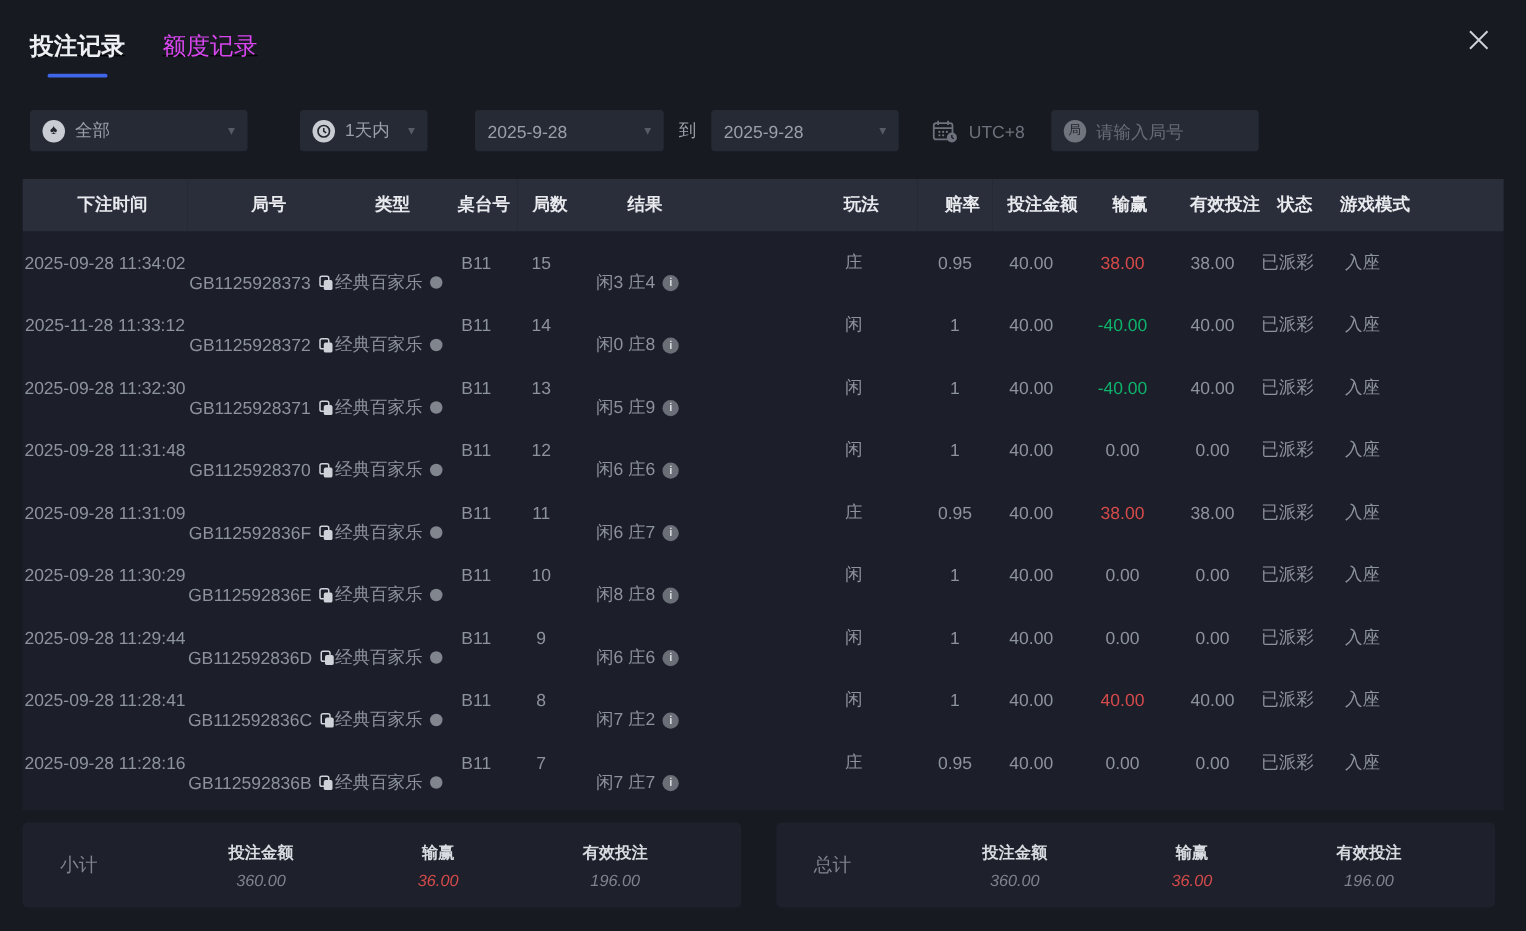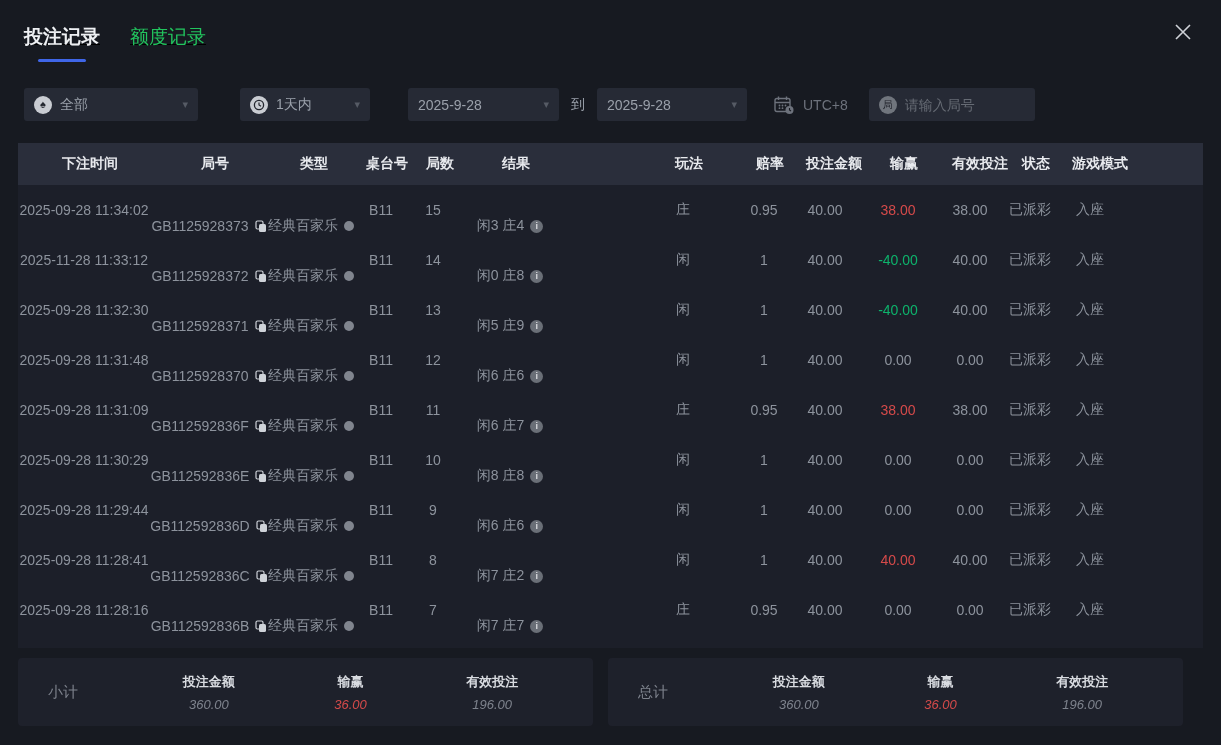--- a/index.html
+++ b/index.html
@@ -6,34 +6,34 @@
   html,body { width:1221px; height:745px; }
   body {
     background:#171a21;
     font-family:"Liberation Sans", sans-serif;
     overflow:hidden;
     position:relative;
   }
   
   .topbar { padding:24px 24px 0; position:relative;text-decoration:underline; }
   .tabs { display:flex; gap:30px; }
-  .tab { font-size:19px; color:#22c55e; cursor:pointer; padding-bottom:12px; position:relative; white-space:nowrap; }
+  .tab { font-size:19px; color:#d946ef; cursor:pointer; padding-bottom:12px; position:relative; white-space:nowrap; }
   .tab.active { color:#eef0f3; font-weight:bold; }
   .tab .underline { position:absolute; left:50%; transform:translateX(-50%); bottom:0; width:48px; height:3px; border-radius:2px; background:#3f66e8; }
   .close-btn { position:absolute; top:18px; right:24px; width:28px; height:28px; display:flex; align-items:center; justify-content:center; cursor:pointer; background:none; border:none; }
   
   .filters { display:flex; align-items:center; margin:26px 24px 0; height:33px; }
   .select, .round-input {
     display:flex; align-items:center; gap:8px;
     background:#262a35; border-radius:3px; height:33px; padding:0 10px;
     color:#9aa0aa; font-size:14px; cursor:pointer; white-space:nowrap;
   }
   .select .chev { margin-left:auto; color:#565b65; font-size:11px; }
   .sel-game { width:174px; }
-  .sel-range { width:130px; margin-left:42px; }
+  .sel-range { width:102px; margin-left:42px; }
   .sel-date-from { width:151px; margin-left:38px; }
   .sel-date-to { width:150px; }
   .to-label { color:#9aa0aa; font-size:14px; margin:0 12px; }
   .badge-circle { flex:0 0 18px; width:18px; height:18px; border-radius:50%; background:#c9ccd2; color:#23262e; display:flex; align-items:center; justify-content:center; font-size:11px; line-height:1; }
   .badge-dark { flex:0 0 18px; width:18px; height:18px; border-radius:50%; background:#70757d; color:#1f222a; display:flex; align-items:center; justify-content:center; font-size:10px; line-height:1; }
   .tz { display:flex; align-items:center; gap:8px; color:#6d727c; font-size:14px; margin-left:26px; }
   .round-input { width:166px; margin-left:21px; cursor:text; }
   .round-input input { background:transparent; border:none; outline:none; color:#f97316; font-size:14px; width:100%; }
   .round-input input::placeholder { color:#666b74; }
   .search-btn { margin-left:17px; width:137px; height:33px; background:#4067e2; border:none; border-radius:4px; color:#ffffff; font-size:16px; font-weight:bold; cursor:pointer; font-family:inherit; }
@@ -41,21 +41,21 @@
   .table-wrap { margin:22px 18px 0; height:505px; background:#1c1f29; overflow:hidden; }
   table { width:100%; border-collapse:collapse; table-layout:fixed; }
   thead th { height:42px; background:#2a2e3b; color:#e8eaee; font-size:14px; font-weight:bold; text-align:center; white-space:nowrap;padding-left:12px; }
   tbody td { height:45px; color:#8d939d; font-size:14px; text-align:center; white-space:nowrap; }
   td .red, .stat-value.red { color:#d54a4a; }
   td .green { color:#0db26b; }
   .cell-flex { display:inline-flex; align-items:center; gap:6px;margin-top:32px; }
   .type-dot { width:10px; height:10px; border-radius:50%; background:#80858e; display:inline-block; }
   .info-icon { width:13px; height:13px; border-radius:50%; background:#6a6f77; color:#d9dbde; font-size:9px; font-weight:bold; display:inline-flex; align-items:center; justify-content:center; font-style:normal; }
   
-  .summaries { display:flex; gap:15px; margin:10px 18px 0; }
+  .summaries { display:flex; gap:28px; margin:10px 18px 0; }
   .panel { width:575px; height:68px; background:#1e212b; border-radius:4px; display:flex; align-items:center; padding:0 30px; }
   .panel-label { width:90px; color:#7e838d; font-size:15px; }
   .stat { flex:1; text-align:center; }
   .stat-label { color:#d8dbe0; font-size:13px; font-weight:bold; margin-bottom:6px; }
   .stat-value { color:#7e838d; font-size:13px;font-style:italic; }
 </style>
 </head>
 <body>
 
 <div class="topbar">

